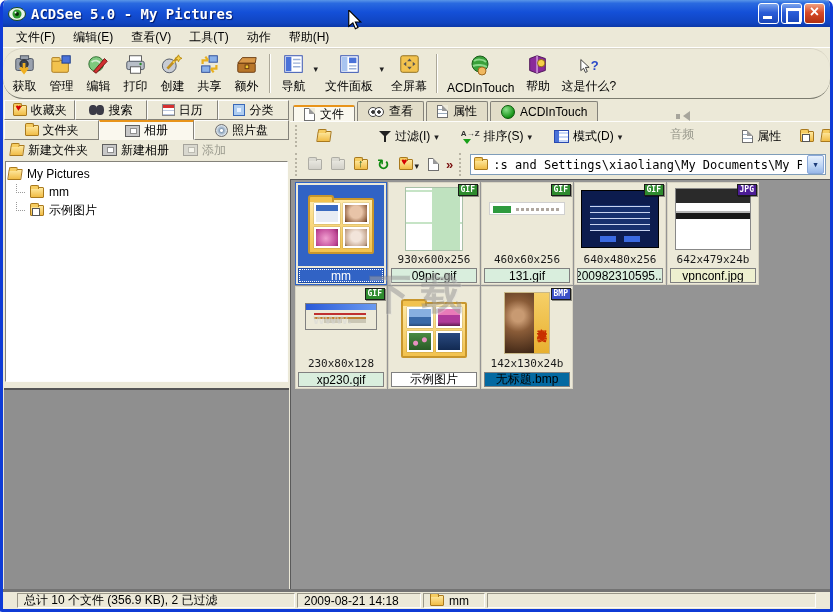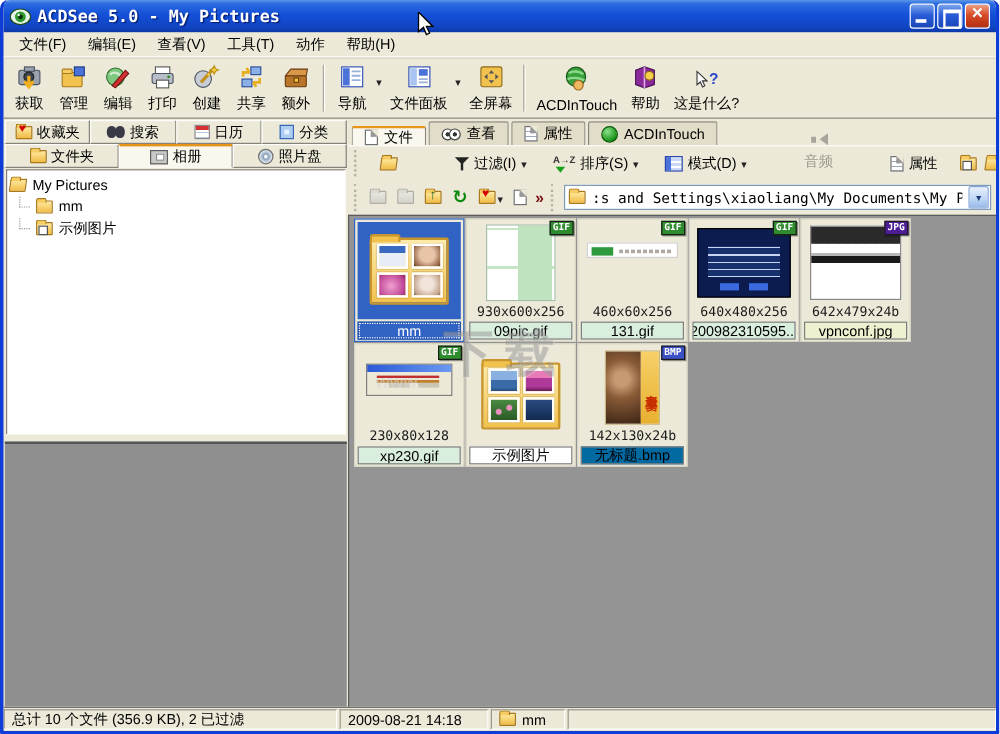--- a/index.html
+++ b/index.html
@@ -28,21 +28,21 @@
   
   .eye-ic { width:18px; height:16px; }
 
   
   .menubar { height:21px; flex:0 0 21px; display:flex; align-items:center; padding-left:4px;
     background:#ece9d8; border-bottom:1px solid #fff; }
   .menu-item { padding:2px 9px; white-space:nowrap; }
 
   
   .toolbar { height:51px; flex:0 0 51px; display:flex; align-items:stretch; padding:2px 3px;
-    background:#ece9d8; border-top:1px solid #d8d4c4; border-bottom:1px solid #7b7b6f; }
+    background:#ece9d8; border-top:1px solid #d8d4c4; border-bottom:1px solid #7b7b6f;border-radius:20px; }
   .tbtn { display:flex; flex-direction:column; align-items:center; justify-content:flex-end;
     padding:2px 5px 1px; gap:2px; position:relative; white-space:nowrap; }
   .tbtn.haspop { padding-right:13px; }
   .tbtn .dd { position:absolute; right:2px; top:13px; font-size:0; }
   .dd::after { content:"\25BE"; font-size:9px; color:#222; }
   .tsep { width:0; border-left:1px solid #aca899; border-right:1px solid #fff; margin:3px 4px; }
   .bic { width:27px; height:25px; display:block; }
 
   
   .ic { display:inline-block; position:relative; flex:0 0 auto; }
@@ -197,21 +197,21 @@
   .pv-baby { width:46px; height:62px; display:flex; border:1px solid #c8b888; }
   .pv-baby .face { flex:1; background:radial-gradient(circle at 45% 38%,#c89a72 6px,#8a5c38 16px,#3c2414); }
   .pv-baby .ribbon { flex:0 0 15px; background:linear-gradient(#f6d068,#e8b030); display:flex; align-items:center; justify-content:center; }
   .pv-baby .rtxt { writing-mode:vertical-rl; font-size:10px; font-weight:bold; color:#c83000; letter-spacing:1px; line-height:1; }
 
   .wm { position:absolute; left:78px; top:86px; font-size:42px; font-weight:bold; letter-spacing:10px;
     color:rgba(125,125,125,.38); text-shadow:1px 1px 0 rgba(220,220,220,.3); pointer-events:none; }
   .wm-sub { position:absolute; left:6px; top:130px; font-size:15px; font-weight:bold; color:rgba(215,215,215,.55); pointer-events:none;padding-left:16px; }
 
   
-  .status { height:20px; flex:0 0 20px; display:flex; gap:2px; padding:1px 0; background:#ece9d8; border-top:1px solid #737373; }
+  .status { height:20px; flex:0 0 20px; display:flex; gap:2px; padding:1px 14px; background:#ece9d8; border-top:3px solid #737373; }
   .ssec { border:1px solid; border-color:#9a9789 #fdfdfb #fdfdfb #9a9789; display:flex; align-items:center;
     gap:5px; padding:0 6px; white-space:nowrap; overflow:hidden; }
   .ssec.grow { flex:1; }
 
   
   .cursor { position:absolute; left:344px; top:10px; z-index:99; pointer-events:none; }
 </style>
 </head>
 <body>
 
@@ -388,20 +388,34 @@
         </div>
         <div class="ltab active">
           <span class="ic album"></span>
           <span>相册</span>
         </div>
         <div class="ltab">
           <span class="ic disc"></span>
           <span>照片盘</span>
         </div>
       </div>
+      <div class="lactions">
+        <div class="laction">
+          <span class="ic fo fo-open"></span>
+          <span>新建文件夹</span>
+        </div>
+        <div class="laction">
+          <span class="ic album"></span>
+          <span>新建相册</span>
+        </div>
+        <div class="laction disabled">
+          <span class="ic album"></span>
+          <span>添加</span>
+        </div>
+      </div>
       <div class="tree">
         <div class="trow">
           <span class="ic fo fo-open"></span>
           <span>My Pictures</span>
         </div>
         <div class="trow">
           <span class="conn"></span>
           <span class="ic fo"></span>
           <span>mm</span>
         </div>

